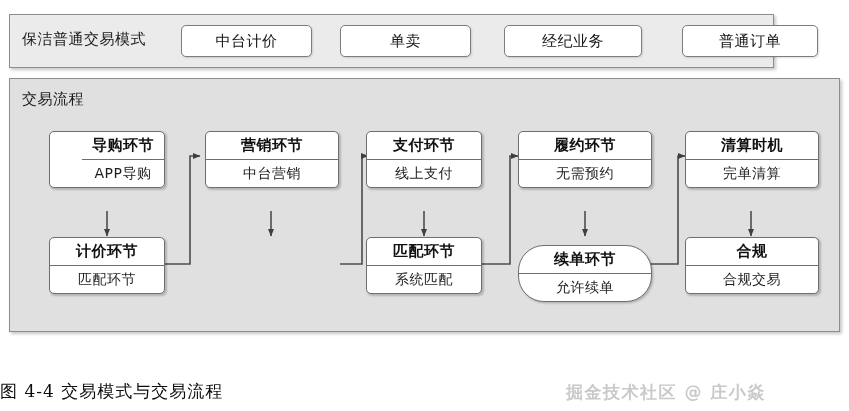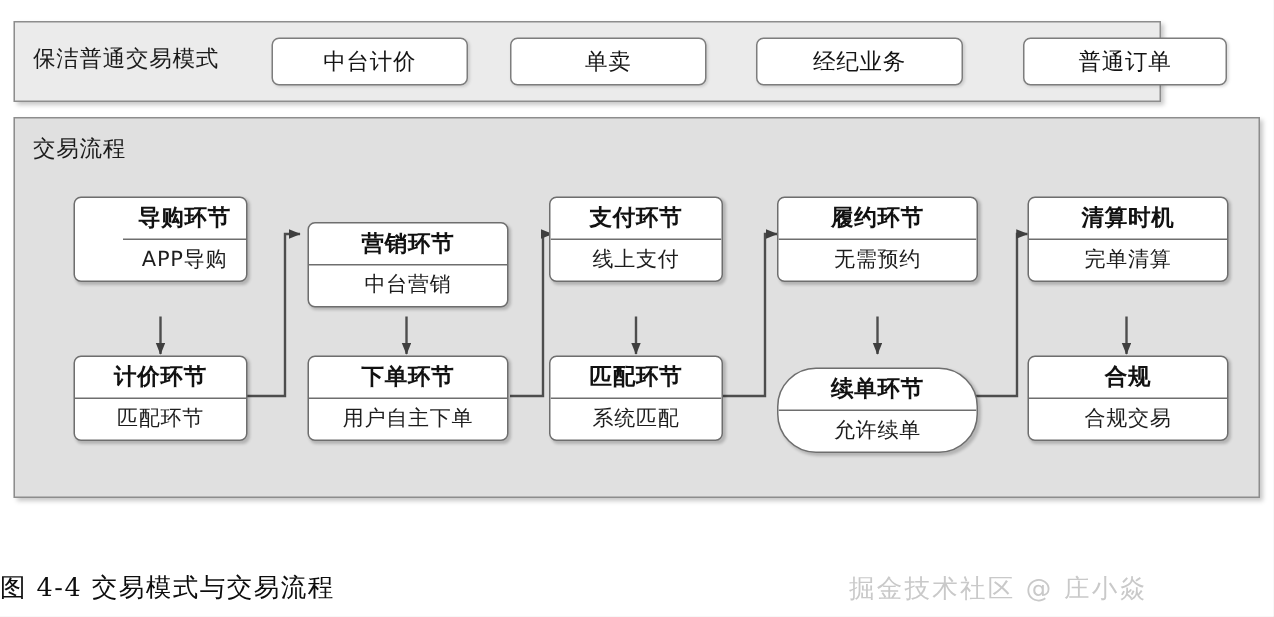--- a/index.html
+++ b/index.html
@@ -140,20 +140,21 @@
   }
   #watermark {
     position: absolute;
     left: 566px;
     top: 381px;
     font-size: 17px;
     color: #c9c9c9;
     letter-spacing: 1.5px;
     white-space: nowrap;
     font-family: "DejaVu Sans", "Liberation Sans", sans-serif;
+    font-weight: bold;
   }
 </style>
 </head>
 <body>
 
 <div id="root">
 
   <div class="panel" id="mode-panel">
     <div id="mode-label">保洁普通交易模式</div>
 
@@ -197,27 +198,23 @@
 
     <div class="node" style="left:39px;  top:52px;padding-left:32px;">
       <div class="node-title">导购环节</div>
       <div class="node-sub">APP导购</div>
     </div>
     <div class="node" style="left:39px;  top:158px;">
       <div class="node-title">计价环节</div>
       <div class="node-sub">匹配环节</div>
     </div>
 
-    <div class="node wide" style="left:195px; top:52px;margin-top:17px;">
+    <div class="node wide" style="left:195px; top:52px;">
       <div class="node-title">营销环节</div>
       <div class="node-sub">中台营销</div>
-    </div>
-    <div class="node wide" style="left:195px; top:158px;">
-      <div class="node-title">下单环节</div>
-      <div class="node-sub">用户自主下单</div>
     </div>
 
     <div class="node" style="left:356px; top:52px;">
       <div class="node-title">支付环节</div>
       <div class="node-sub">线上支付</div>
     </div>
     <div class="node" style="left:356px; top:158px;">
       <div class="node-title">匹配环节</div>
       <div class="node-sub">系统匹配</div>
     </div>

